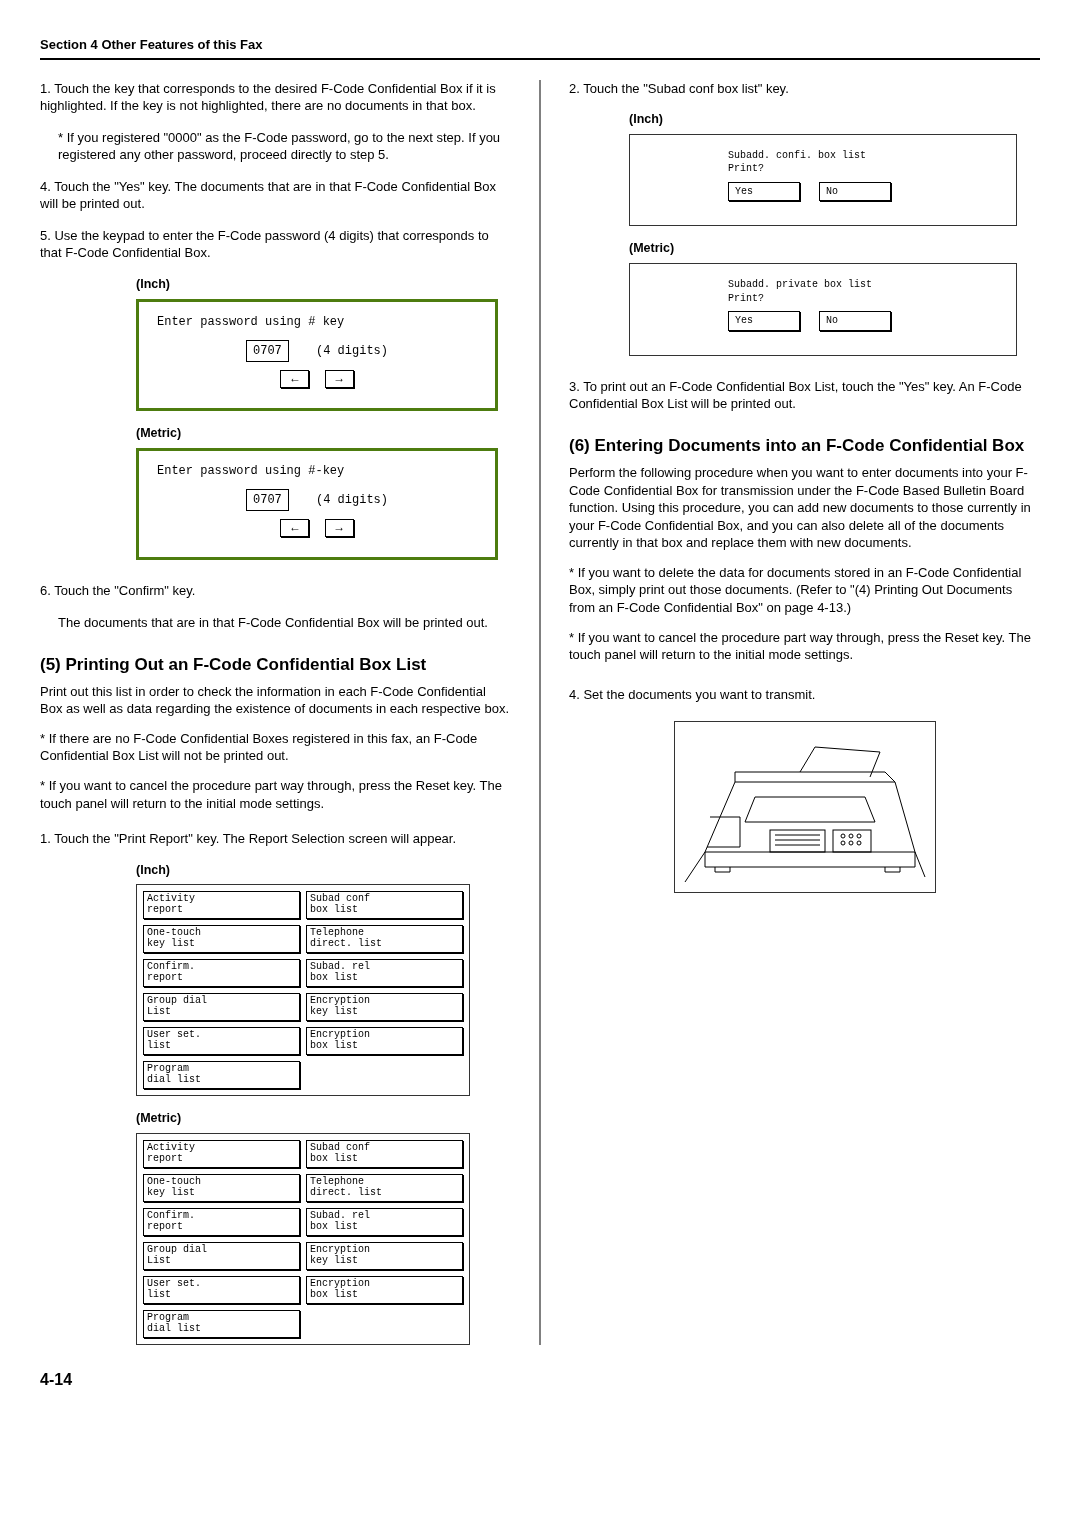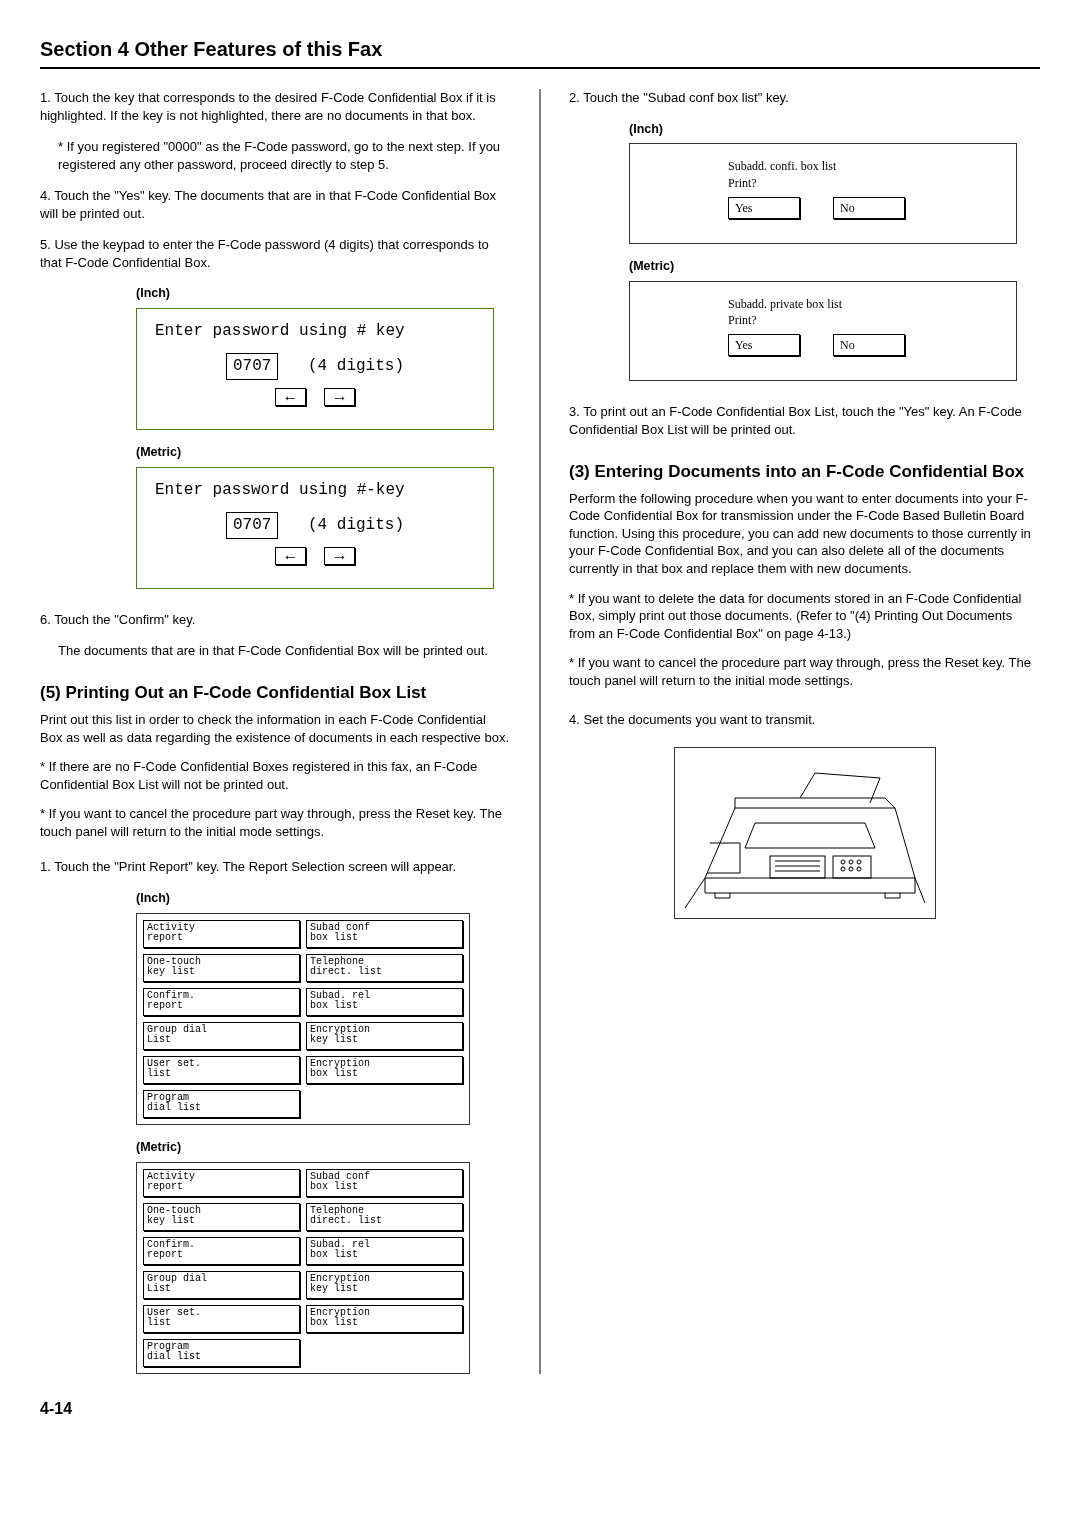--- a/index.html
+++ b/index.html
@@ -5,21 +5,21 @@
   body {
     font-family: Arial, Helvetica, sans-serif;
     margin: 0;
     padding: 36px 40px;
     width: 1000px;
     font-size: 13px;
     color: #000;
     line-height: 1.35;
   }
   .section-title {
-    font-size: 20px;
+    font-size: 13px;
     font-weight: bold;
     border-bottom: 2px solid #000;
     padding-bottom: 4px;
     margin-bottom: 20px;
   }
   .columns {
     display: flex;
     gap: 28px;
   }
   .col {
@@ -37,34 +37,34 @@
     font-weight: bold;
     margin: 14px 0 6px 96px;
     font-size: 12.5px;
   }
   .screen-label-r {
     font-weight: bold;
     margin: 14px 0 6px 60px;
     font-size: 12.5px;
   }
   .screen-box {
-    border: 1px solid #4d7c0f;
+    border: 3px solid #4d7c0f;
     margin-left: 96px;
     width: 320px;
     padding: 12px 18px 20px 18px;
     font-family: "Courier New", monospace;
-    font-size: 16px;
+    font-size: 12px;
   }
   .screen-box-r {
     border: 1px solid #333;
     margin-left: 60px;
     width: 350px;
     padding: 14px 18px 24px 18px;
-    font-family: Liberation Serif, serif;
-    font-size: 12px;
+    font-family: Liberation Mono, monospace;
+    font-size: 10px;
   }
   .scr-title { margin-bottom: 10px; }
   .scr-center { text-align: center; }
   .pw-box {
     display: inline-block;
     border: 1px solid #000;
     padding: 2px 6px;
     margin-right: 20px;
   }
   .arrow-btn {
@@ -76,21 +76,21 @@
     box-shadow: 1px 1px 0 #000;
   }
   .yn-btn {
     display: inline-block;
     border: 1px solid #000;
     width: 70px;
     padding: 2px 0;
     text-align: left;
     text-indent: 6px;
     box-shadow: 1px 1px 0 #000;
-    margin-right: 30px;
+    margin-right: 13px;
   }
   .yn-row { margin-top: 6px; margin-left: 0; }
   .heading-sub {
     font-size: 17px;
     font-weight: bold;
     margin: 22px 0 8px 0;
     line-height: 1.25;
   }
   .grid-wrap {
     border: 1px solid #333;
@@ -241,21 +241,21 @@
         <div>Print?</div>
         <div class="yn-row">
           <span class="yn-btn">Yes</span>
           <span class="yn-btn">No</span>
         </div>
       </div>
     </div>
 
     <p class="step" style="margin-top:22px">3. To print out an F-Code Confidential Box List, touch the "Yes" key. An F-Code Confidential Box List will be printed out.</p>
 
-    <div class="heading-sub">(3) Entering Documents into an F-Code Confidential Box</div>
+    <div class="heading-sub">(6) Entering Documents into an F-Code Confidential Box</div>
     <p>Perform the following procedure when you want to enter documents into your F-Code Confidential Box for transmission under the F-Code Based Bulletin Board function. Using this procedure, you can add new documents to those currently in your F-Code Confidential Box, and you can also delete all of the documents currently in that box and replace them with new documents.</p>
     <p>* If you want to delete the data for documents stored in an F-Code Confidential Box, simply print out those documents. (Refer to "(4) Printing Out Documents from an F-Code Confidential Box" on page 4-13.)</p>
     <p>* If you want to cancel the procedure part way through, press the Reset key. The touch panel will return to the initial mode settings.</p>
 
     <p class="step" style="margin-top:22px">4. Set the documents you want to transmit.</p>
 
     <div class="fax-drawing">
       <svg class="fax-svg" viewBox="0 0 260 170">
         <g stroke="#000" fill="none" stroke-width="1">
           <path d="M30 130 L60 60 L220 60 L240 130 Z"></path>

